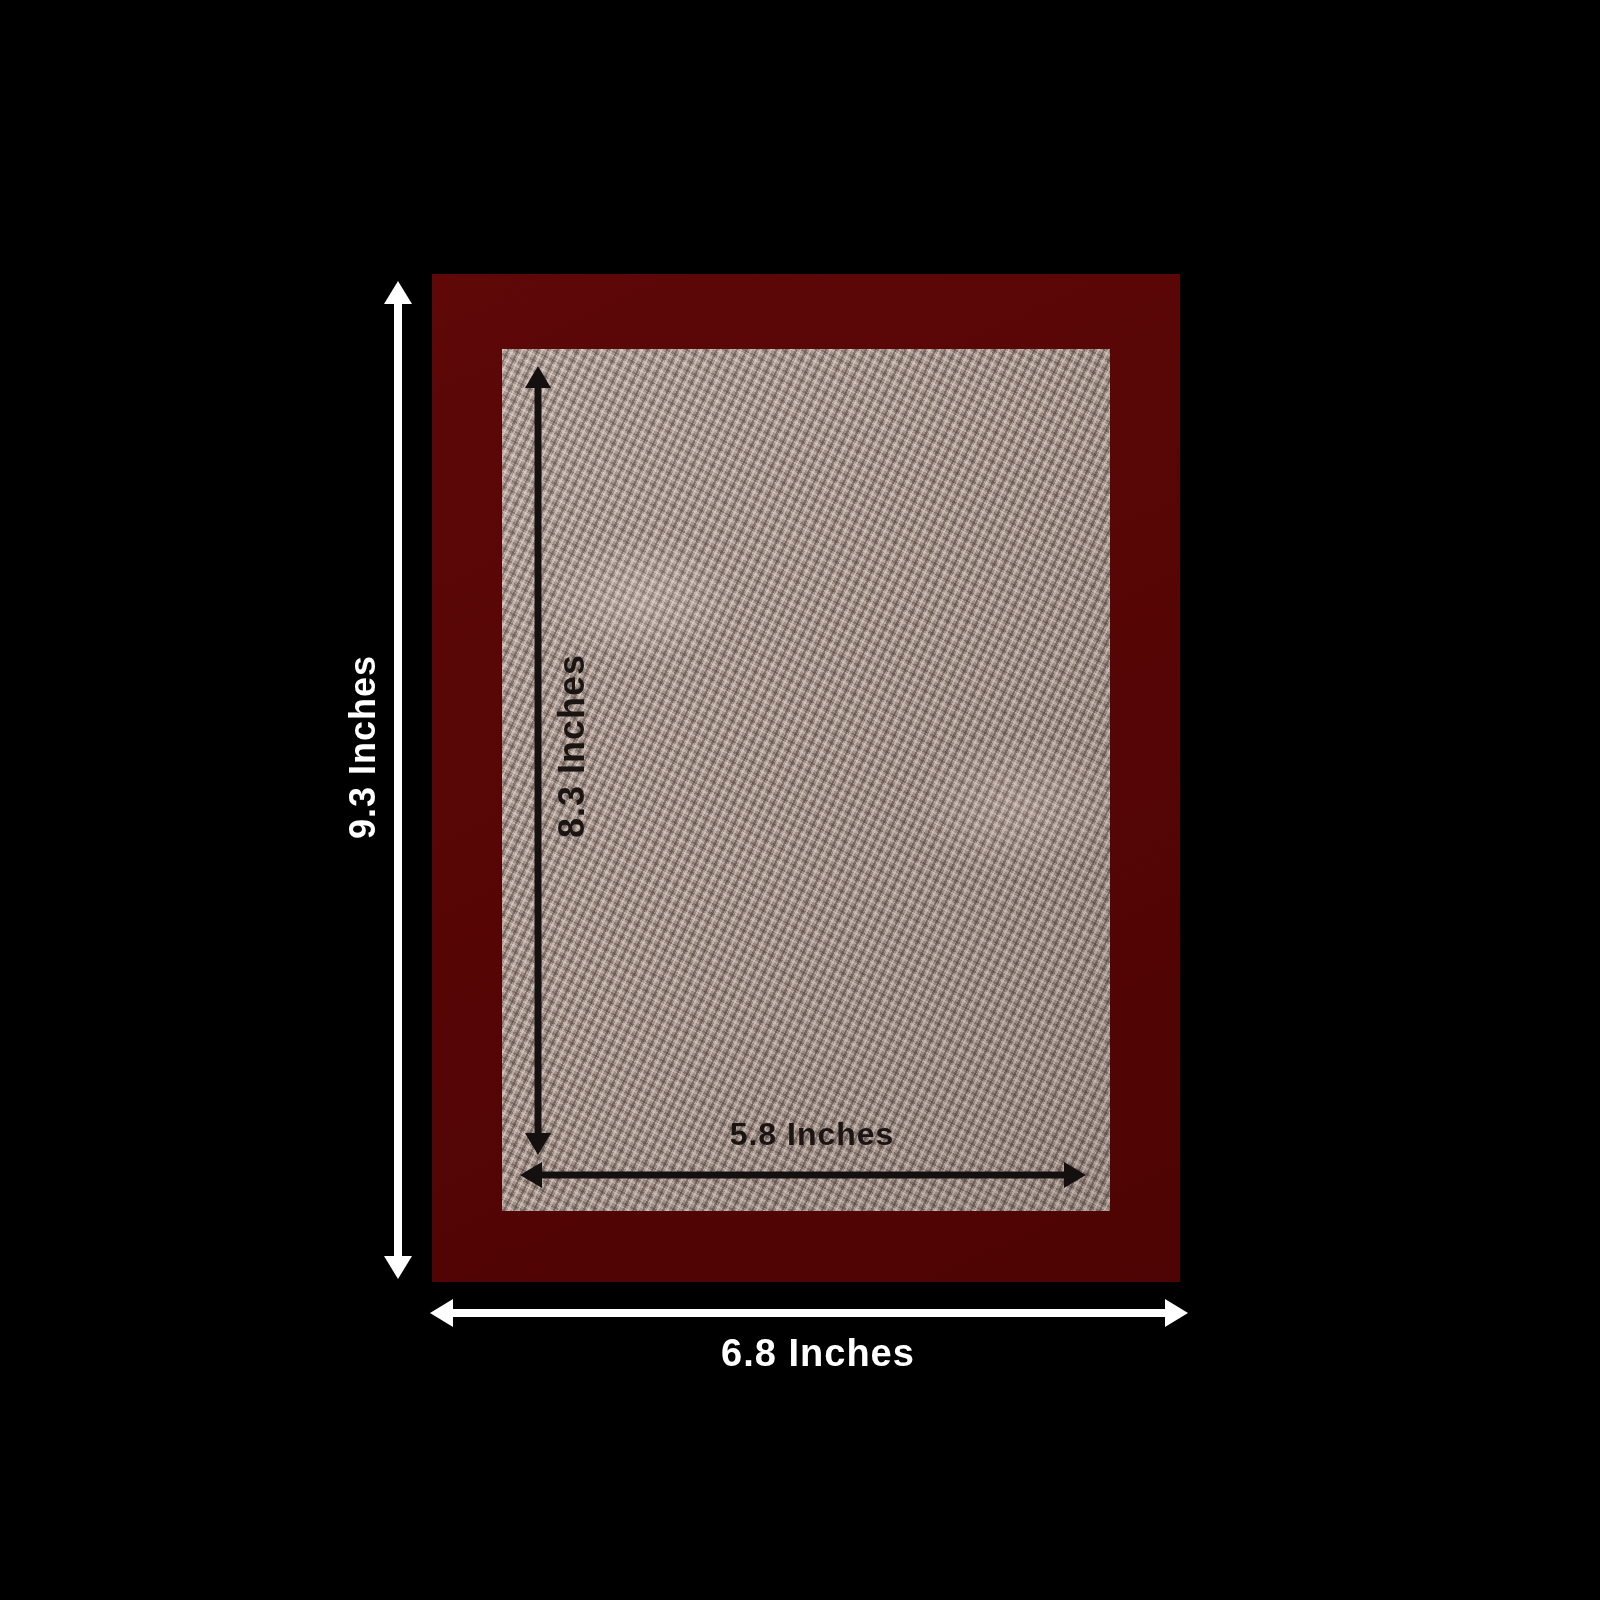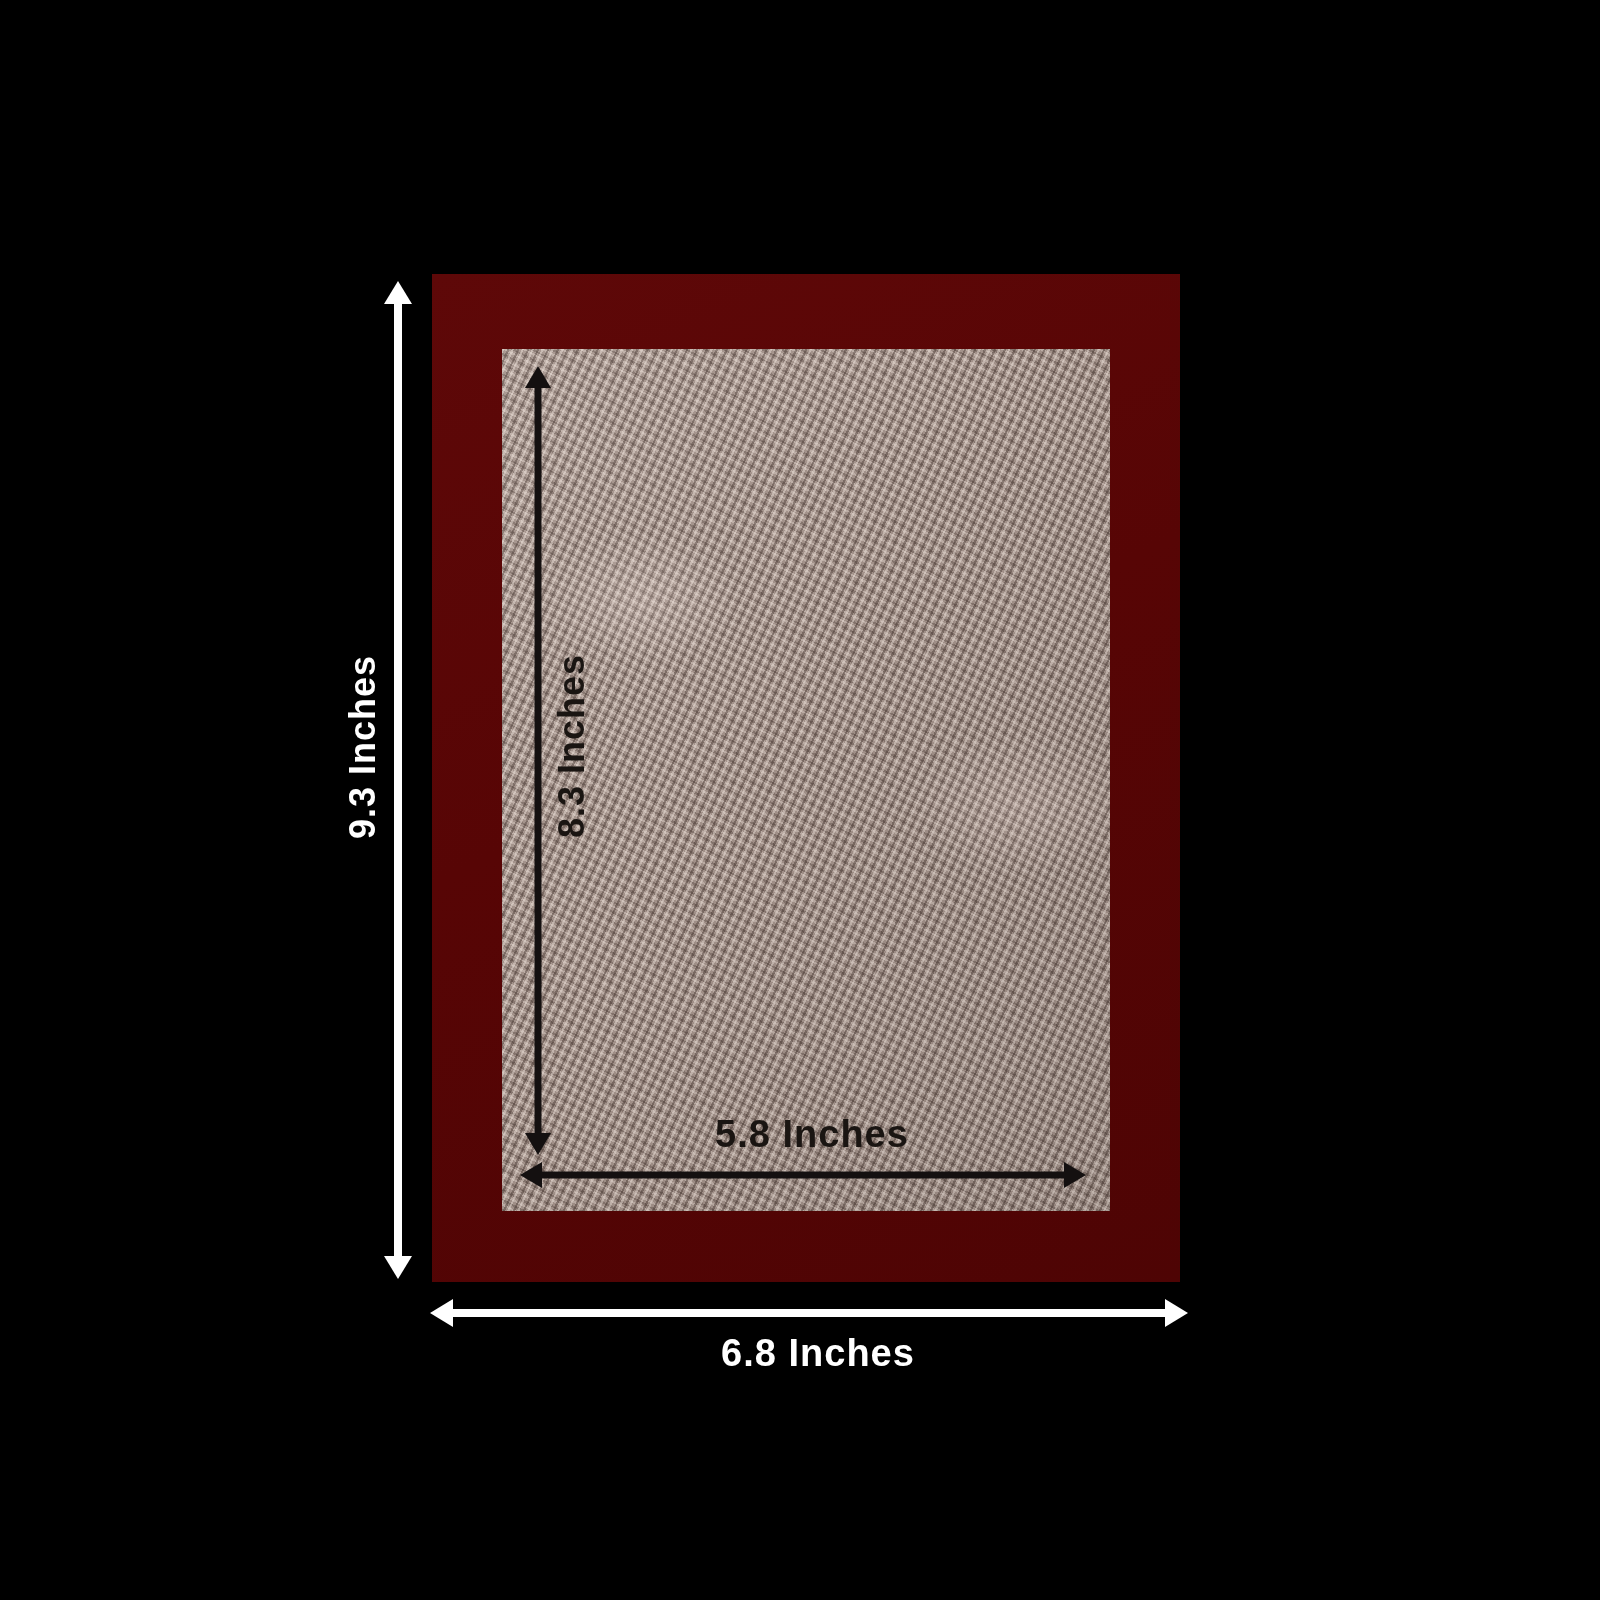--- a/index.html
+++ b/index.html
@@ -75,21 +75,21 @@
     font-size: 36px;
     color: var(--color-outer-label, #ffffff);
   }
   .label-inner-height {
     left: 572px; top: 746px;
     font-size: 36px;
     color: var(--color-inner-label, #1a1512);
   }
   .label-inner-width {
     left: 812px; top: 1134px;
-    font-size: 38px;
+    font-size: 32px;
     color: var(--color-inner-label, #1a1512);
   }
   .label-outer-width {
     left: 818px; top: 1353px;
     font-size: 38px;
     color: var(--color-outer-label, #ffffff);
     text-align: center;
   }
 </style>
 </head>

